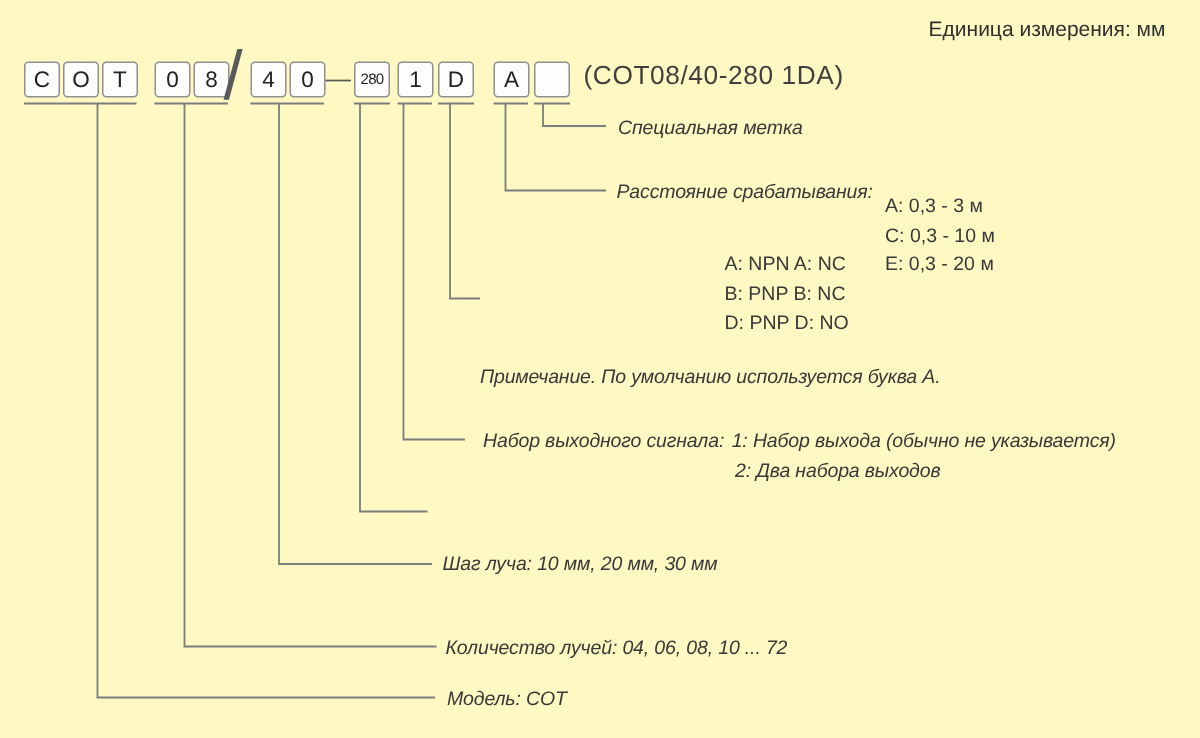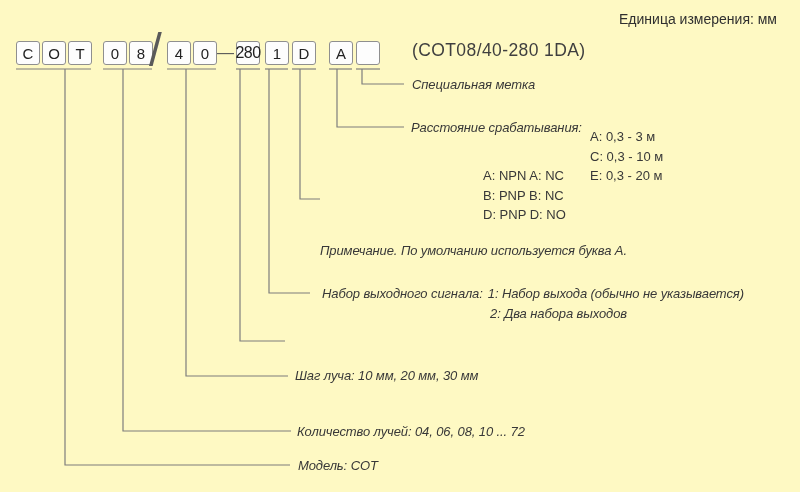--- a/index.html
+++ b/index.html
@@ -9,25 +9,25 @@
   }
   .lines-svg{position:absolute;left:0;top:0;width:800px;height:492px;pointer-events:none;}
   .lbl{position:absolute;font-size:13px;line-height:19px;white-space:nowrap;color:#383838;letter-spacing:-0.1px;font-style:italic;}
   .opts{position:absolute;font-size:13px;line-height:19.5px;white-space:nowrap;color:#383838;}
   .box{
     position:absolute;top:41px;width:24px;height:24px;box-sizing:border-box;
     border:1px solid #8f8f8f;border-radius:3px;background:#fdfdfd;
     display:flex;align-items:center;justify-content:center;
     font-size:15px;color:#222222;
   }
-  .box.small{font-size:16px;letter-spacing:-0.5px;width:24px;}
+  .box.small{font-size:10px;letter-spacing:-0.5px;width:24px;}
   .sep-slash{position:absolute;left:149px;top:27px;font-size:46px;line-height:46px;color:#5a5a5a;font-weight:400;}
   .sep-dash{position:absolute;left:217px;top:44px;font-size:17px;line-height:17px;color:#5a5a5a;}
   .unit-note{position:absolute;right:23px;top:11px;font-size:14px;color:#2f2f2f;white-space:nowrap;}
-  .example-code{position:absolute;left:389px;top:40px;font-size:17.5px;letter-spacing:0.4px;color:#3f3f3f;white-space:nowrap;margin-left:23px;}
+  .example-code{position:absolute;left:389px;top:40px;font-size:17.5px;letter-spacing:0.4px;color:#3f3f3f;white-space:nowrap;}
   .set-gap{display:inline-block;width:5px;}
 </style>
 </head>
 <body>
 
 <div class="canvas">
 
   <svg class="lines-svg" viewBox="0 0 800 492" xmlns="http://www.w3.org/2000/svg">
 
     <line x1="16" y1="69" x2="91" y2="69" stroke="#7d7d7d" stroke-width="1.2"></line>

